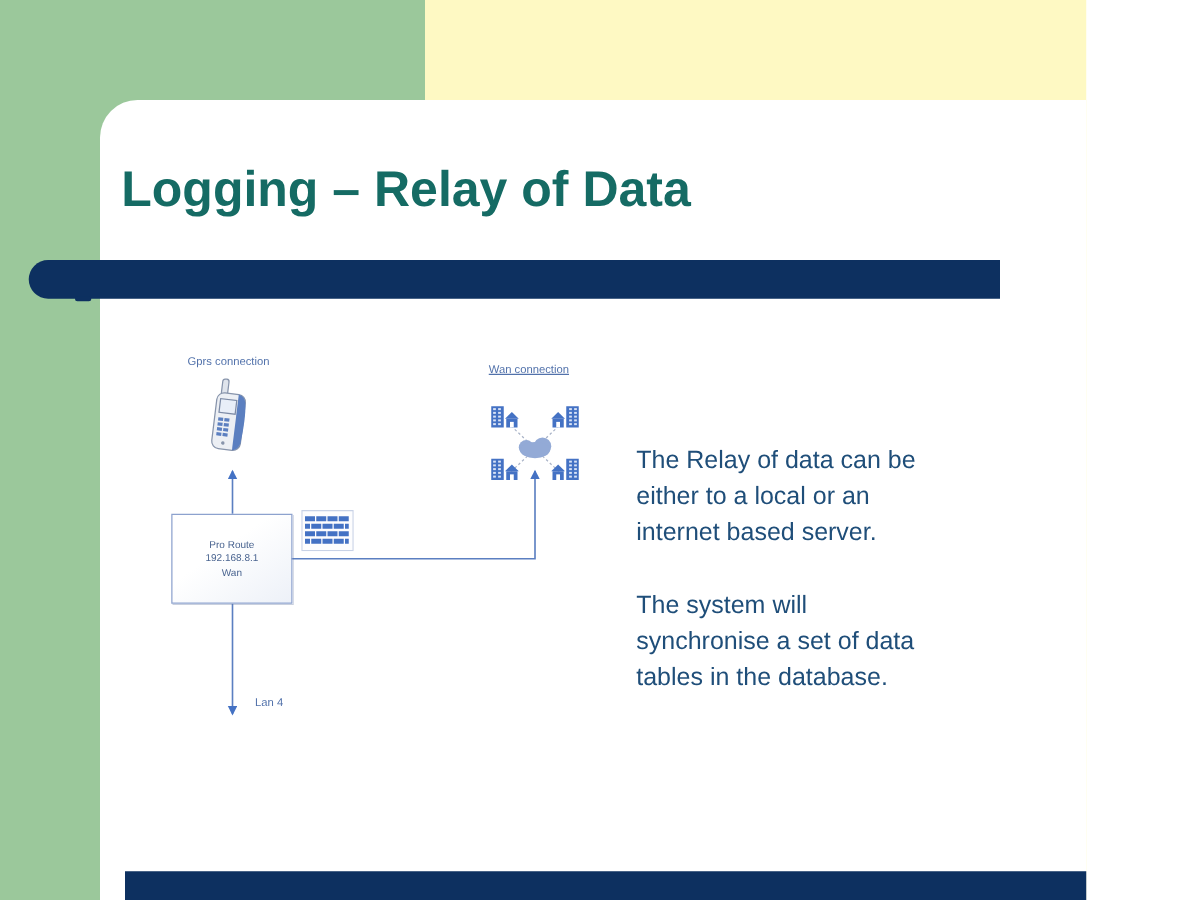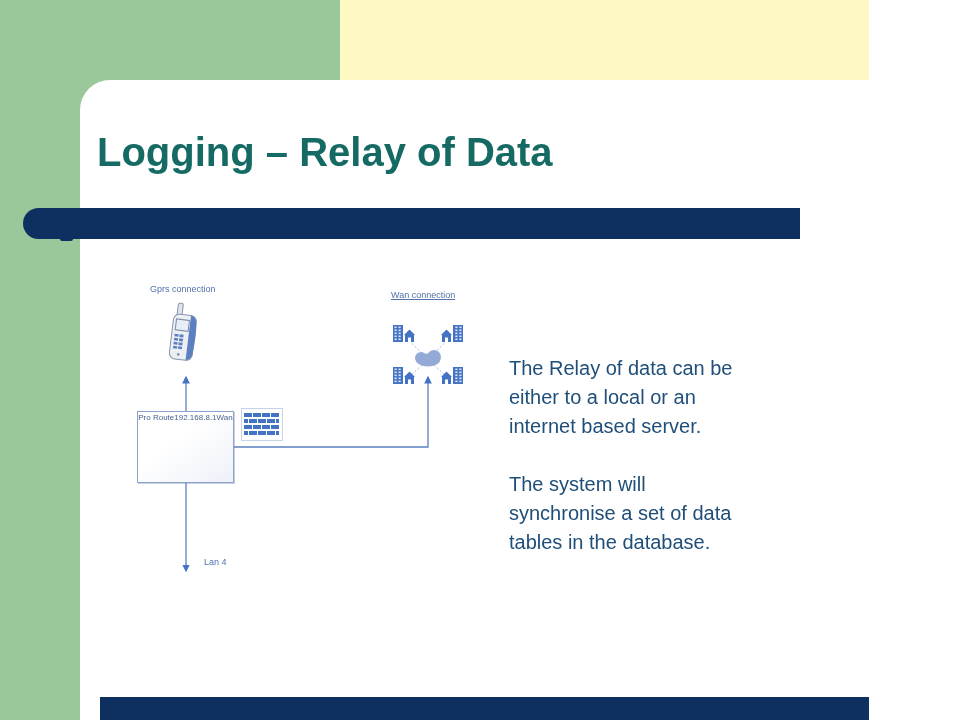--- a/index.html
+++ b/index.html
@@ -23,21 +23,21 @@
   .dlabel { position:absolute; font-size:9px; color:#5272AB; white-space:nowrap; }
   .lbl-gprs { left:150px; top:284px; }
   .lbl-wan  { left:391px; top:290px;text-decoration:underline; }
   .lbl-lan  { left:204px; top:557px; }
 
   .node-box {
     position:absolute; width:97px; box-sizing:border-box;
     border:1px solid #8DA2CE; background:linear-gradient(145deg,#ffffff 40%,#EDF1F8);
     box-shadow:1px 1px 0 rgba(100,120,160,0.35);
     color:#4A6490; font-size:8px; line-height:1.45; text-align:center;
-    display:flex; flex-direction:row; justify-content:center;
+    display:flex; flex-direction:column; justify-content:center;
   }
   .box-router { left:137px; top:411px; height:72px; }
   .box-server { left:137px; top:579px; height:73px; }
 
   .phone-icon   { position:absolute; left:166px; top:301px; width:38px; height:62px; }
   .wan-icon     { position:absolute; left:390px; top:318px; width:76px; height:82px; }
   .firewall-icon{ position:absolute; left:241px; top:408px; width:42px; height:33px; }
 
   .body-text { position:absolute; left:509px; top:326px; width:315px; color:#1F4E79; font-size:20px; line-height:29px;margin-top:28px; }
   .body-text p { margin:0 0 29px 0; white-space:pre-line; }

